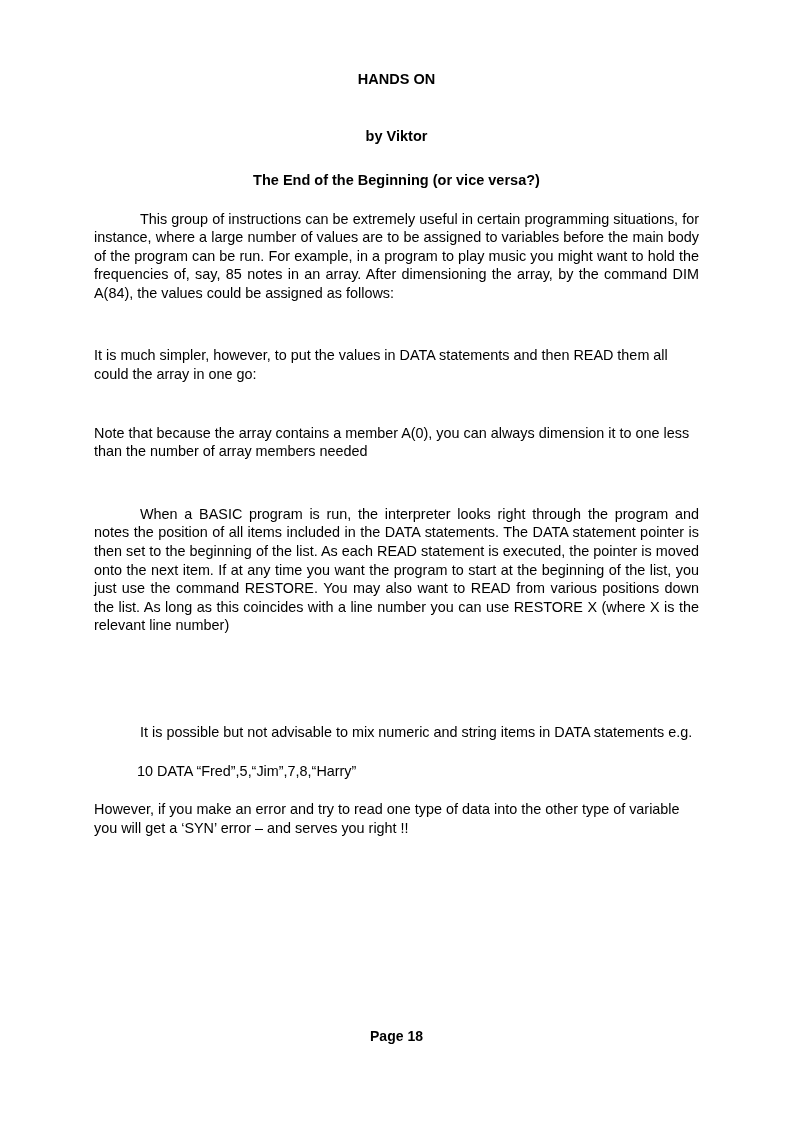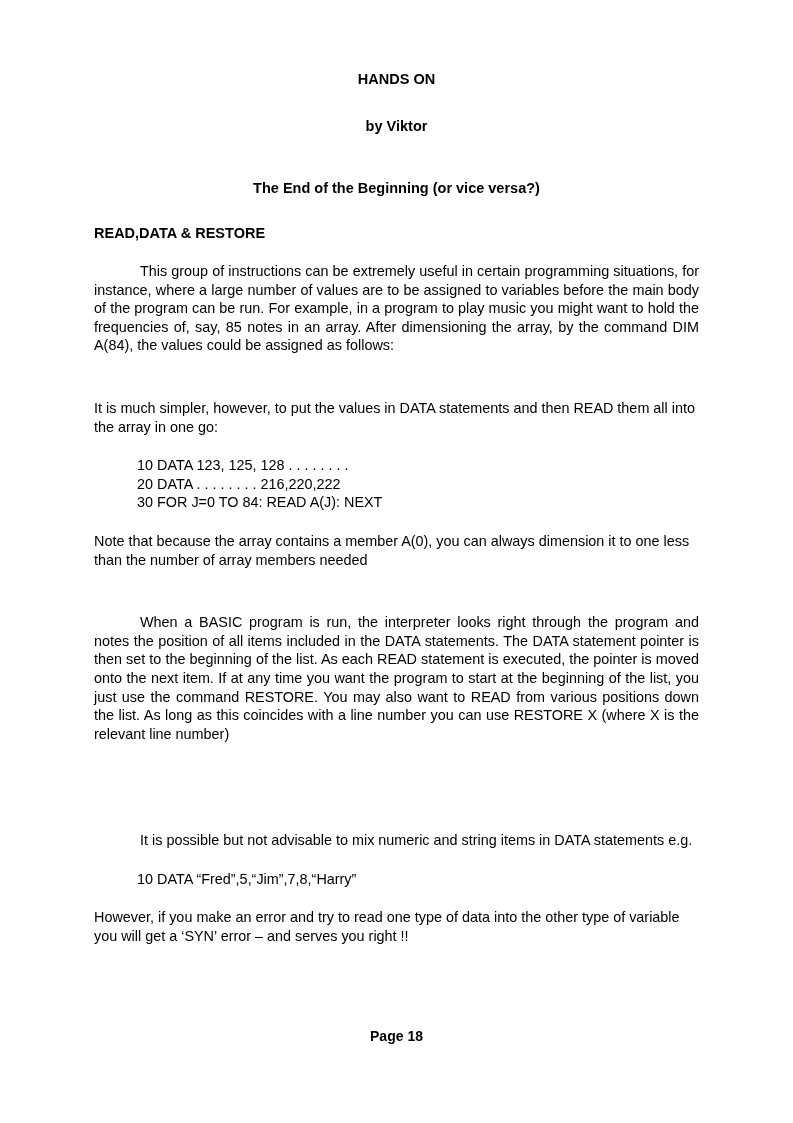--- a/index.html
+++ b/index.html
@@ -29,22 +29,22 @@
     top: 0;
     width: 605px;
   }
   .h-center {
     text-align: center;
     font-weight: bold;
     font-size: 14.5px;
     line-height: 1.0;
   }
   .h-title     { margin-top: 72px; }
-  .h-author    { margin-top: 32px; }
-  .h-subtitle  { margin-top: 48px; }
+  .h-author    { margin-top: 42px; }
+  .h-subtitle  { margin-top: 30px; }
 
   .h-section {
     text-align: left;
     font-weight: bold;
     font-size: 14.5px;
     margin-top: 30px;
     line-height: 1.0;
   }
 
   p.body {
@@ -91,40 +91,34 @@
 <div class="page">
 
   <div class="content">
 
     <div class="h-center h-title">HANDS ON</div>
 
     <div class="h-center h-author">by Viktor</div>
 
     <div class="h-center h-subtitle">The End of the Beginning (or vice versa?)</div>
 
-    <div class="h-section">READ,DATA &amp; RESTORE</div>
 
     <div class="gap-22"></div>
 
     <p class="body indent">This group of instructions can be extremely useful in certain programming situations, for instance, where a large number of values are to be assigned to variables before the main body of the program can be run. For example, in a program to play music you might want to hold the frequencies of, say, 85 notes in an array. After dimensioning the array, by the command DIM A(84), the values could be assigned as follows:</p>
 
     <div class="gap-22"></div>
 
 
     <div class="gap-22"></div>
 
-    <p class="body flush">It is much simpler, however, to put the values in DATA statements and then READ them all into the array in one go:</p>
+    <p class="body flush">It is much simpler, however, to put the values in DATA statements and then READ them all could the array in one go:</p>
 
     <div class="gap-20"></div>
 
-    <div class="code-block">
-      <div class="code-line">10 DATA 123, 125, 128 . . . . . . . .</div>
-      <div class="code-line">20 DATA . . . . . . . . 216,220,222</div>
-      <div class="code-line">30 FOR J=0 TO 84: READ A(J): NEXT</div>
-    </div>
 
     <div class="gap-20"></div>
 
     <p class="body flush">Note that because the array contains a member A(0), you can always dimension it to one less than the number of array members needed</p>
 
     <div class="gap-44"></div>
 
     <p class="body indent">When a BASIC program is run, the interpreter looks right through the program and notes the position of all items included in the DATA statements. The DATA statement pointer is then set to the beginning of the list. As each READ statement is executed, the pointer is moved onto the next item. If at any time you want the program to start at the beginning of the list, you just use the command RESTORE. You may also want to READ from various positions down the list. As long as this coincides with a line number you can use RESTORE X (where X is the relevant line number)</p>
 
     <div class="gap-44"></div>

